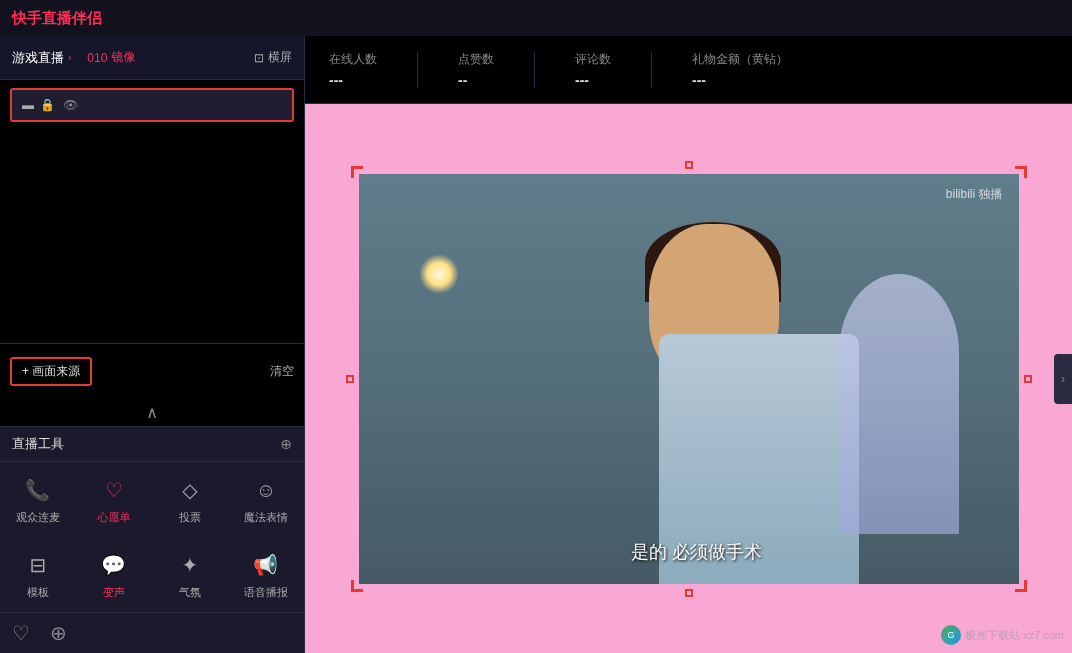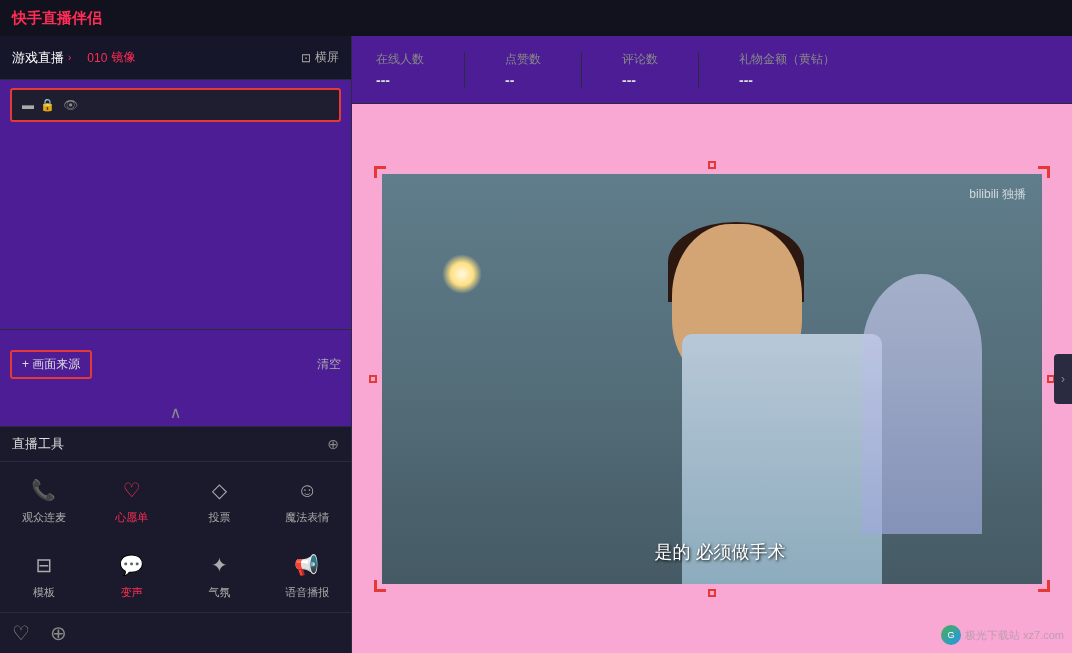--- a/index.html
+++ b/index.html
@@ -28,22 +28,22 @@
     }
 
     
     .main-layout {
       display: flex;
       height: calc(653px - 36px);
     }
 
     
     .sidebar {
-      width: 352px;
-      background: #4c1d95;
+      width: 305px;
+      background: #000000;
       display: flex;
       flex-direction: column;
       border-right: 1px solid #2a2a40;
       flex-shrink: 0;
     }
 
     
     .sidebar-top {
       height: 44px;
       background: #16162a;
@@ -111,21 +111,21 @@
       color: #888;
       font-size: 12px;
       cursor: pointer;
     }
 
     
     .sidebar-spacer { flex: 1; }
 
     
     .source-controls {
-      padding: 20px 10px;
+      padding: 13px 10px;
       display: flex;
       align-items: center;
       justify-content: space-between;
       border-top: 1px solid #2a2a40;
     }
     .add-source-btn {
       color: #ddd;
       font-size: 12px;
       display: flex;
       align-items: center;
@@ -218,21 +218,21 @@
       flex: 1;
       background: #13131f;
       display: flex;
       flex-direction: column;
       position: relative;
     }
 
     
     .stats-bar {
       height: 68px;
-      background: #4c1d95;
+      background: #000000;
       display: flex;
       align-items: center;
       padding: 0 24px;
       gap: 40px;
       border-bottom: 1px solid #2a2a40;
     }
     .stat-item {
       display: flex;
       flex-direction: column;
       align-items: flex-start;

